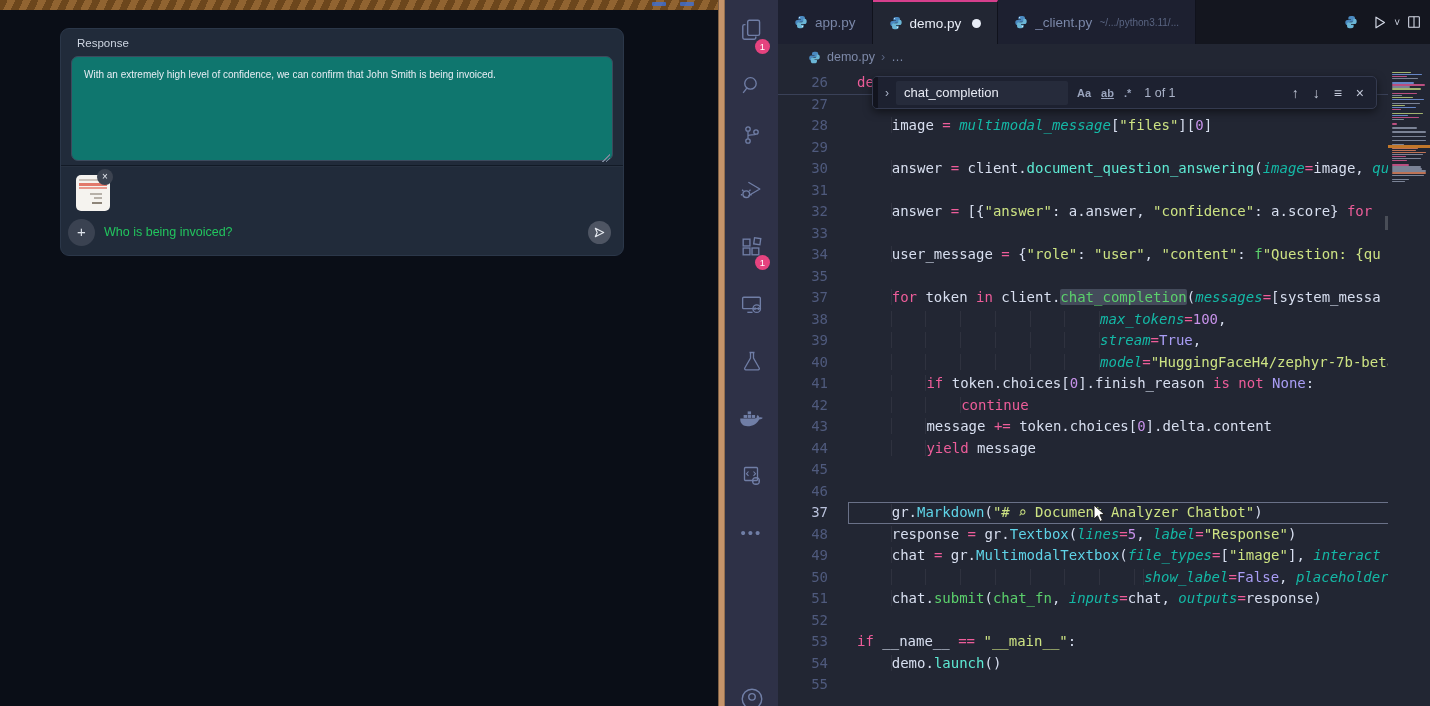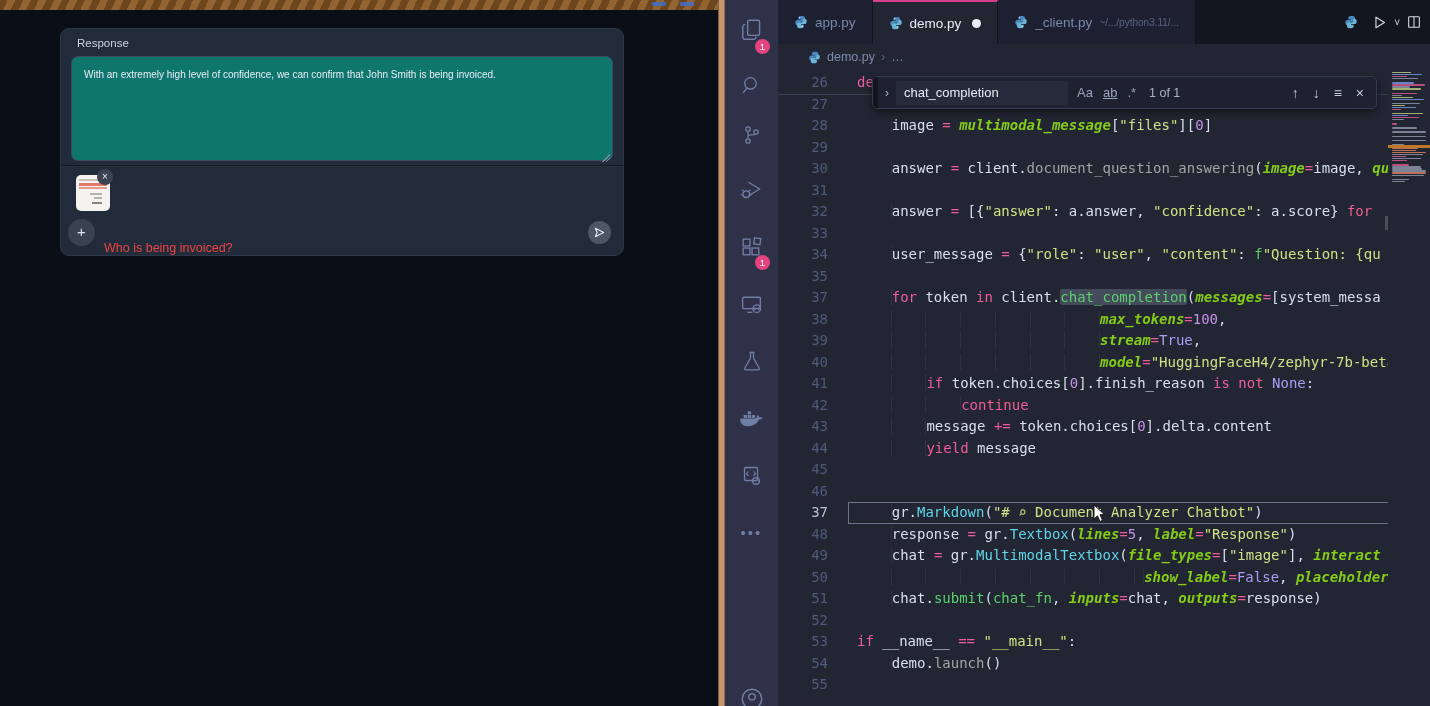--- a/index.html
+++ b/index.html
@@ -26,21 +26,21 @@
   .thumb .r2 { position:absolute; left:3px; top:8px; width:28px; height:3px; background:#e2796b; }
   .thumb .r3 { position:absolute; left:3px; top:12px; width:28px; height:2px; background:#e8998d; }
   .thumb .r4 { position:absolute; left:14px; top:18px; width:12px; height:1.5px; background:#b7b1a9; }
   .thumb .r5 { position:absolute; left:18px; top:22px; width:8px; height:1.5px; background:#b7b1a9; }
   .thumb .r6 { position:absolute; left:16px; top:27px; width:10px; height:2px; background:#8d8478; }
   .thumb-x { position:absolute; left:36px; top:140px; width:16px; height:16px; border-radius:50%;
     background:#3c4350; color:#e7eaf0; font-size:10px; line-height:15px; text-align:center; cursor:pointer; }
   .chat-row { position:absolute; left:0; top:186px; width:100%; height:42px; }
   .plus-btn { position:absolute; left:7px; top:4px; width:27px; height:27px; border-radius:50%;
     background:#3a4251; color:#dfe4ec; font-size:15px; line-height:25px; text-align:center; cursor:pointer; }
-  .chat-text { position:absolute; left:43px; top:26px; font-size:12.5px; color:#ef4444; }
+  .chat-text { position:absolute; left:43px; top:10px; font-size:12.5px; color:#22c55e; }
   .send-btn { position:absolute; right:12px; top:6px; width:23px; height:23px; border-radius:50%;
     background:#4e5563; cursor:pointer; display:flex; align-items:center; justify-content:center; }
 
   
   .sash { position:absolute; left:718px; top:0; width:7px; height:706px; background:#c5946a;
     box-shadow:inset 1px 0 0 rgba(0,0,0,.35), inset -1px 0 0 rgba(0,0,0,.25); }
 
   
   .vscode { position:absolute; left:725px; top:0; width:705px; height:706px; background:#222633; }
   .activity-bar { position:absolute; left:0; top:0; width:53px; height:706px; background:#2e3147; }
@@ -65,35 +65,35 @@
   .breadcrumb { position:absolute; left:0; top:44px; width:100%; height:26px; display:flex; align-items:center;
     gap:6px; padding-left:30px; font-size:12.5px; color:#7d89a8; background:#222633; }
 
   .editor { position:absolute; left:0; top:70px; width:100%; height:636px; background:#222633; }
   .code-scroll { position:absolute; left:0; top:2px; right:42px; overflow:hidden; bottom:0; }
   .cl { display:flex; height:21.5px; font-family:"DejaVu Sans Mono","Liberation Mono",monospace; font-size:14px; line-height:21.5px; }
   .cl .ln { width:50px; text-align:right; color:#4f5a7d; flex:none; user-select:none; }
   .cl .ct { flex:1; margin-left:20px; padding-left:9px; white-space:pre; color:#d8dff0; }
   .cl.cur .ln { color:#b9c1db; }
   .cl.cur .ct { box-shadow:inset 0 1px 0 #6a7188, inset 0 -1px 0 #6a7188, inset 1px 0 0 #6a7188; }
-  .tok-kw { color:#ee5d9a; } .tok-st { color:#cde383; } .tok-pa { color:#84cc16; font-style:italic;font-weight:bold; }
-  .tok-fnb { color:#a3a3a3; } .tok-fng { color:#5bd06c; } .tok-cls { color:#5fd4e8; }
+  .tok-kw { color:#ee5d9a; } .tok-st { color:#cde383; } .tok-pa { color:#14b8a6; font-style:italic; }
+  .tok-fnb { color:#5eead4; } .tok-fng { color:#5bd06c; } .tok-cls { color:#5fd4e8; }
   .tok-nu { color:#c792ea; } .tok-co { color:#a99df5; } .tok-pl { color:#d8dff0; }
   .tok-hl { background:rgba(135,146,170,.34); border-radius:2px; }
   .ig { border-right:1px solid rgba(255,255,255,.06); }
   .sticky-line { position:absolute; left:0; top:23.5px; right:42px; height:1px; background:#3a4158; }
 
   .find-widget { position:absolute; left:94px; top:6px; width:505px; height:33px; background:#1d2130;
     border:1px solid #343a4f; border-radius:5px; box-shadow:0 3px 8px rgba(0,0,0,.5); display:flex; align-items:center; z-index:30; }
   .find-sash { width:5px; height:100%; background:#12141e; border-radius:4px 0 0 4px; }
   .find-chevron { color:#aab3c8; font-size:12px; padding:0 7px; cursor:pointer; }
   .find-input { width:172px; height:24px; background:#262b3b; border:none; outline:none; color:#e8ebf4;
     font-size:13px; font-family:"Liberation Sans",sans-serif; padding:0 8px; border-radius:2px; }
   .find-toggles { display:flex; gap:4px; margin-left:6px; }
-  .ftg { color:#9aa4bd; font-size:13px; cursor:pointer; padding:2px 3px; border-radius:3px; }
+  .ftg { color:#9aa4bd; font-size:11px; cursor:pointer; padding:2px 3px; border-radius:3px;font-weight:bold; }
   .ftg.ab { text-decoration:underline; }
   .find-count { color:#aab3c8; font-size:12.5px; margin-left:10px; white-space:nowrap; }
   .find-actions { display:flex; gap:14px; margin-left:auto; margin-right:12px; color:#c3c9d9; font-size:14px; }
   .find-actions span { cursor:pointer; }
 
   .minimap { position:absolute; right:0; top:0; width:42px; height:100%; background:#222633; }
   .mm-line { position:absolute; height:1.3px; border-radius:1px; }
   .mm-match { position:absolute; left:0; width:42px; height:3.5px; background:#c1772a; }
   .mm-slider { position:absolute; left:0; width:3px; height:14px; background:rgba(255,255,255,.18); }
 

